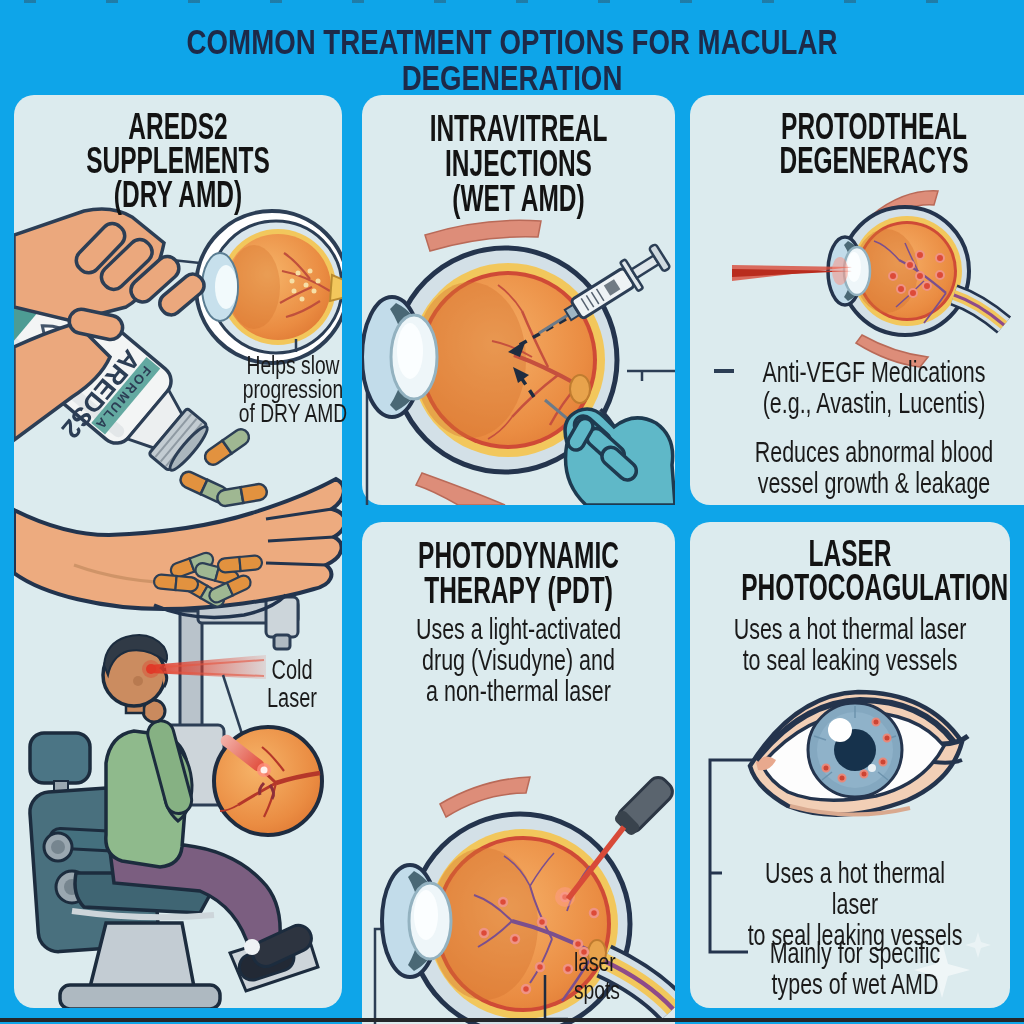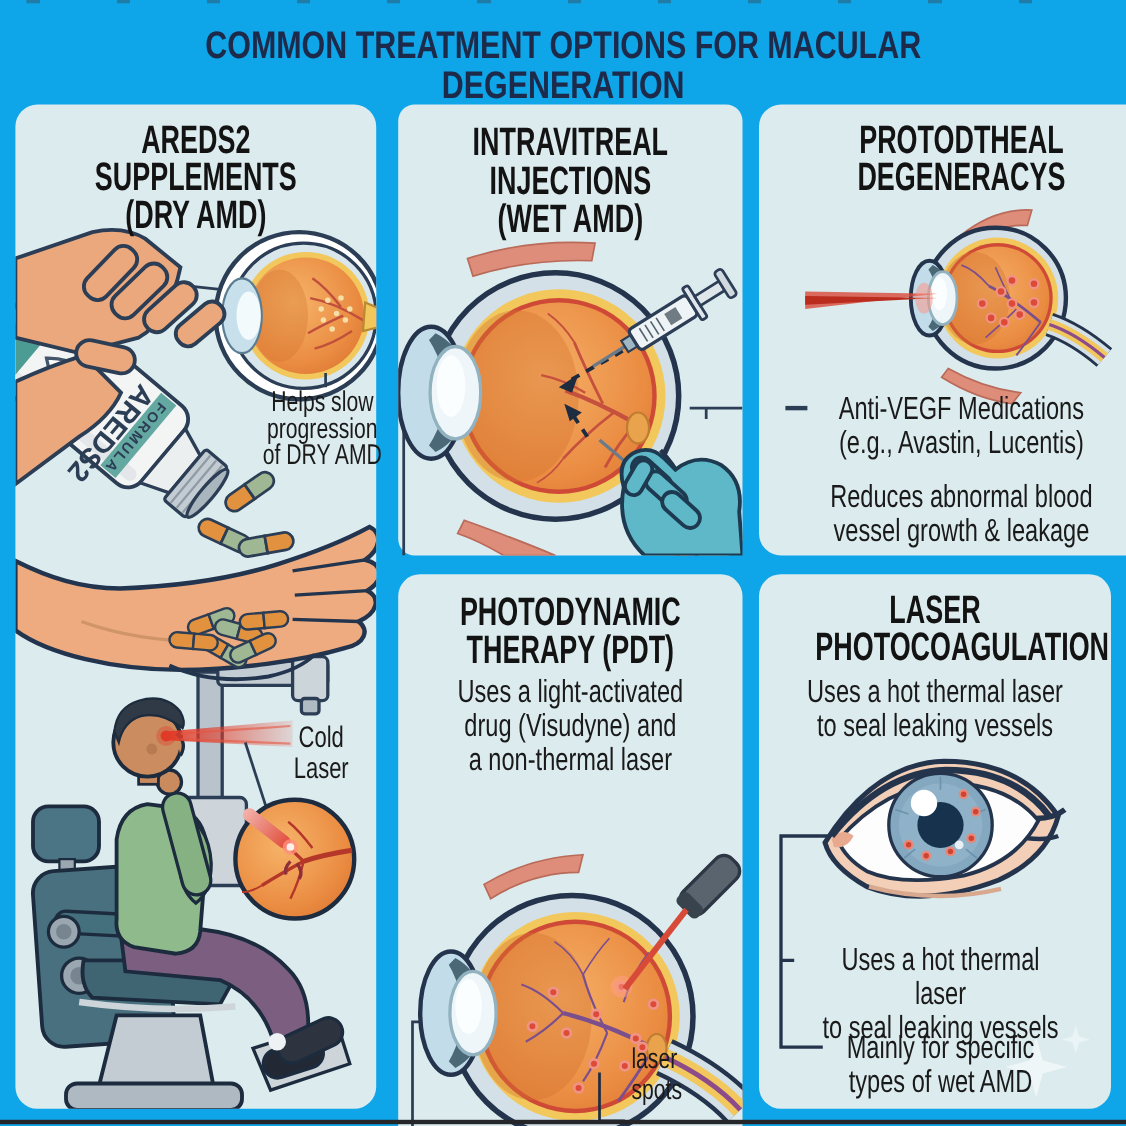--- a/index.html
+++ b/index.html
@@ -259,21 +259,21 @@
       <div>Helps slow</div>
       <div>progression</div>
       <div>of DRY AMD</div>
     </div>
     <div class="bt cold" style="left:228px;top:561px;width:100px;">
       <div>Cold</div>
       <div>Laser</div>
     </div>
   </section>
 
-  <section class="panel" style="left:362px;top:95px;width:313px;height:410px;border-radius:15px;">
+  <section class="panel" style="left:362px;top:95px;width:313px;height:410px;">
     <svg class="art" viewBox="0 0 313 410">
       <defs>
         <radialGradient id="p2og" cx="42%" cy="40%" r="75%">
           <stop offset="0" stop-color="#f6b068"></stop>
             <stop offset="0.72" stop-color="#ea8c42"></stop>
             <stop offset="1" stop-color="#de7833"></stop>
         </radialGradient>
       </defs>
 
       <path d="M46,273 L5,273 L5,410" stroke="#2c3e55" stroke-width="2.5" fill="none"></path>

